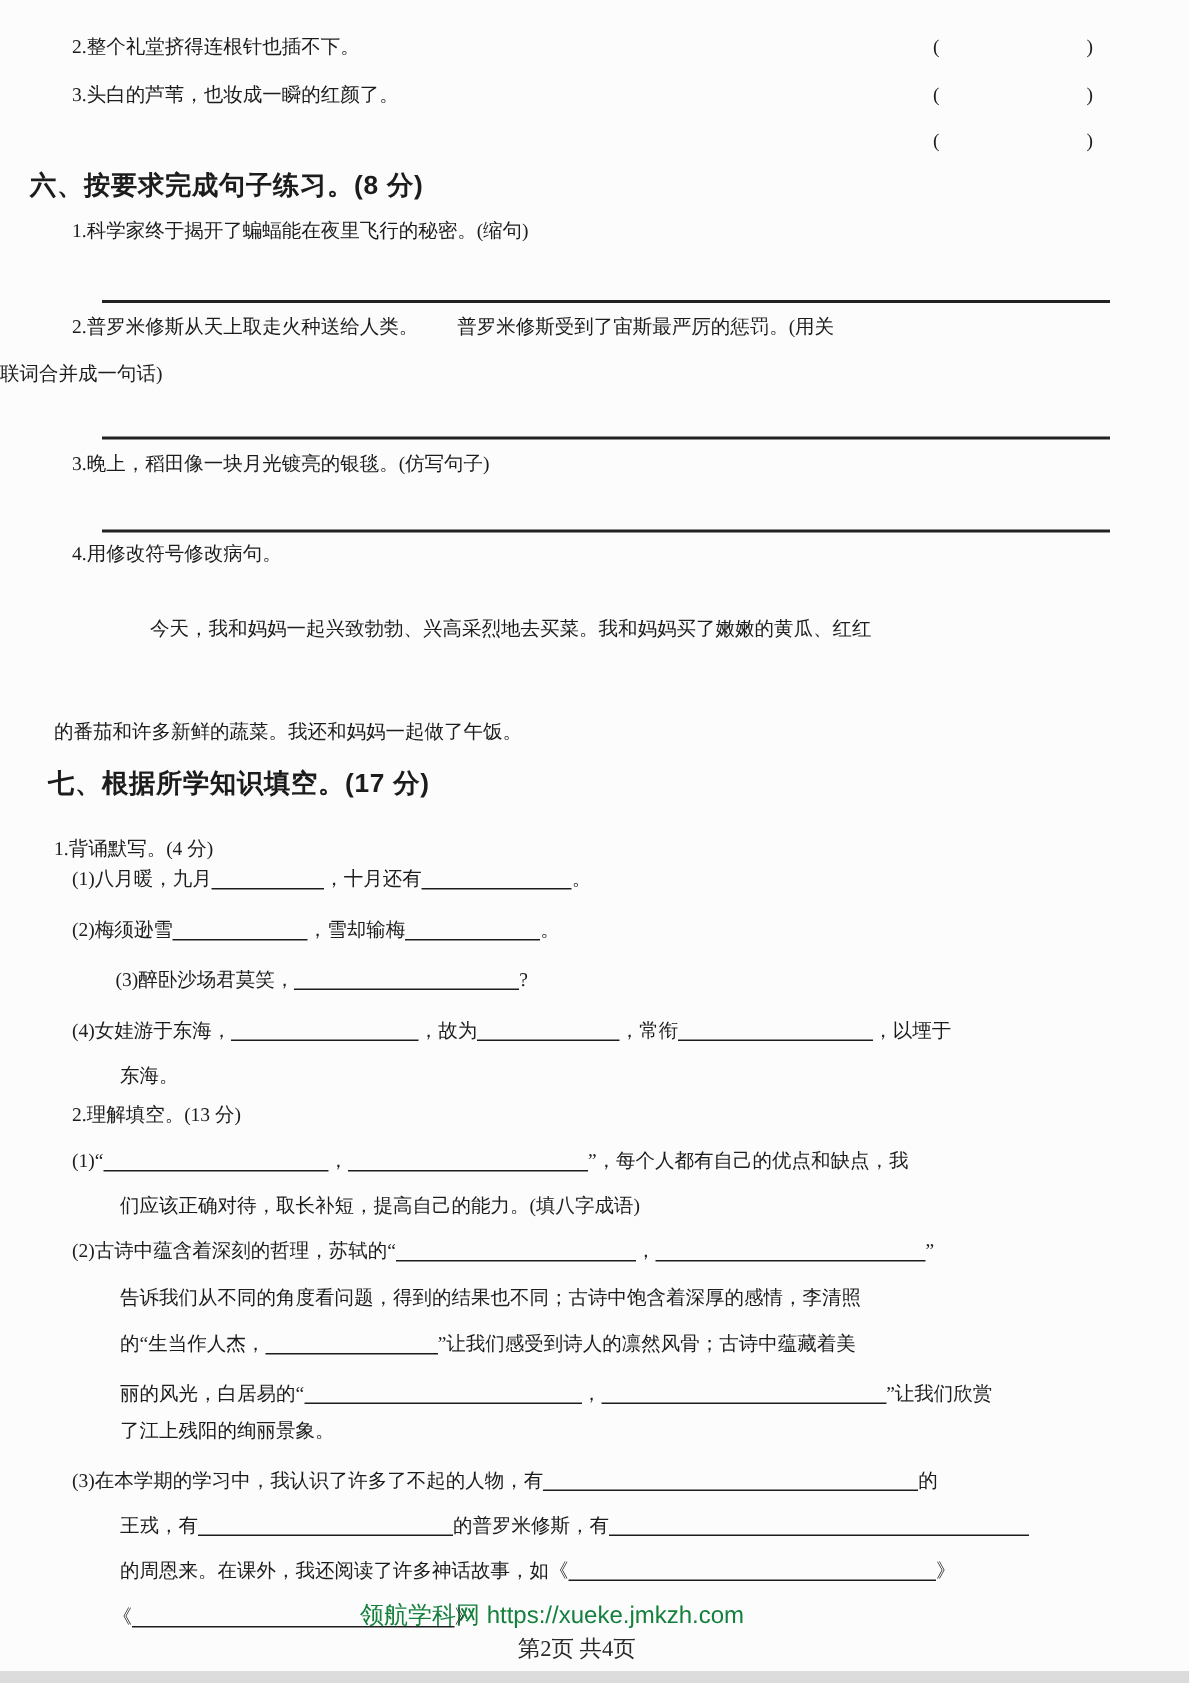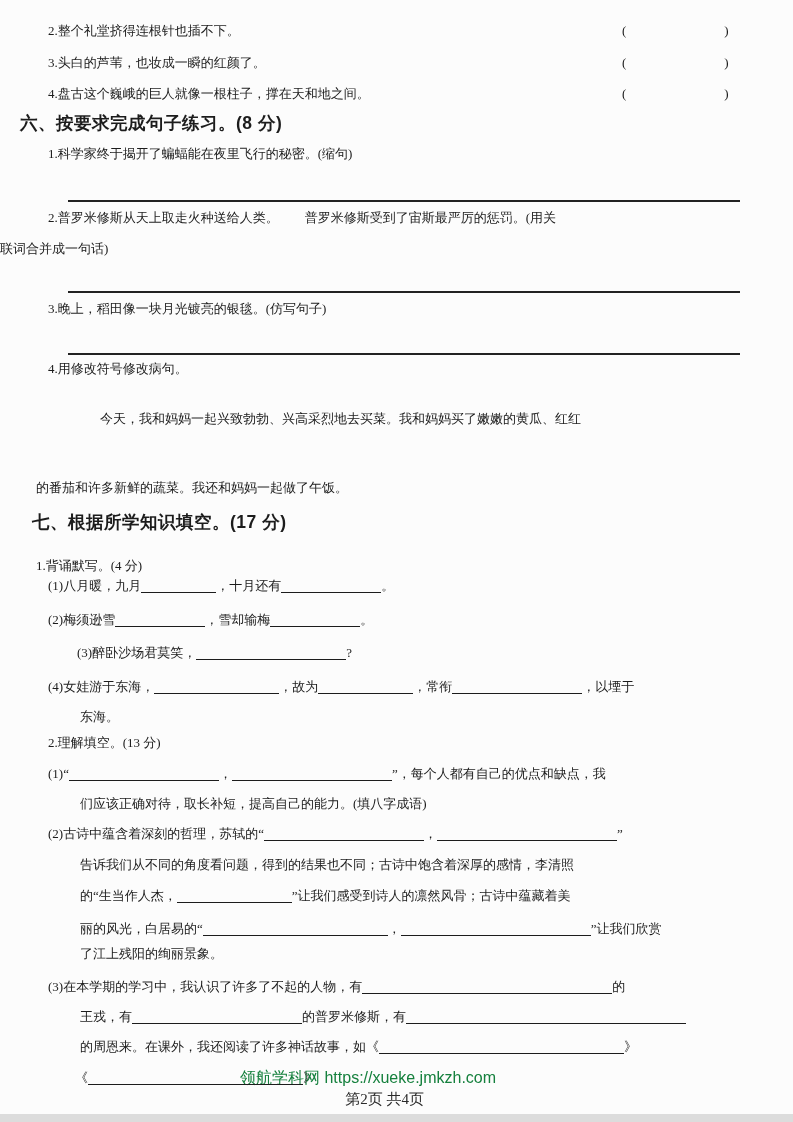--- a/index.html
+++ b/index.html
@@ -53,21 +53,21 @@
   }
 </style>
 </head>
 <body>
 
 <div id="page">
   <div id="watermark">领航学科网 https://xueke.jmkzh.com</div>
   <div id="lines-root" class="over">
       <div class="line" style="top: 19px; padding-left: 48px;"><span class="seg">2.整个礼堂挤得连根针也插不下。</span><span class="judge" style="left: 622px;"><span>(</span><span class="gap"></span><span>)</span></span></div>
       <div class="line" style="top: 51px; padding-left: 48px;"><span class="seg">3.头白的芦苇，也妆成一瞬的红颜了。</span><span class="judge" style="left: 622px;"><span>(</span><span class="gap"></span><span>)</span></span></div>
-      <div class="line" style="top: 82px; padding-left: 48px;"><span class="seg">4.盘古这个巍峨的巨人就像一根柱子，撑在天和地之间。</span><span class="judge" style="left: 622px;"><span>(</span><span class="gap"></span><span>)</span></span></div>
+      <div class="line" style="top: 82px; padding-left: 48px;"><span class="judge" style="left: 622px;"><span>(</span><span class="gap"></span><span>)</span></span></div>
       <div class="line heading" style="top: 111px; padding-left: 20px;"><span class="seg">六、按要求完成句子练习。(8 分)</span></div>
       <div class="line" style="top: 142px; padding-left: 48px;"><span class="seg">1.科学家终于揭开了蝙蝠能在夜里飞行的秘密。(缩句)</span></div>
       <div class="line answer" style="top: 183px; padding-left: 68px;"><span class="blank" style="width: 672px;"></span></div>
       <div class="line" style="top: 206px; padding-left: 48px;"><span class="seg">2.普罗米修斯从天上取走火种送给人类。　　普罗米修斯受到了宙斯最严厉的惩罚。(用关</span></div>
       <div class="line" style="top: 237px; "><span class="seg">联词合并成一句话)</span></div>
       <div class="line answer" style="top: 274px; padding-left: 68px;"><span class="blank" style="width: 672px;"></span></div>
       <div class="line" style="top: 297px; padding-left: 48px;"><span class="seg">3.晚上，稻田像一块月光镀亮的银毯。(仿写句子)</span></div>
       <div class="line answer" style="top: 336px; padding-left: 68px;"><span class="blank" style="width: 672px;"></span></div>
       <div class="line" style="top: 357px; padding-left: 48px;"><span class="seg">4.用修改符号修改病句。</span></div>
       <div class="line" style="top: 407px; padding-left: 100px;"><span class="seg">今天，我和妈妈一起兴致勃勃、兴高采烈地去买菜。我和妈妈买了嫩嫩的黄瓜、红红</span></div>

